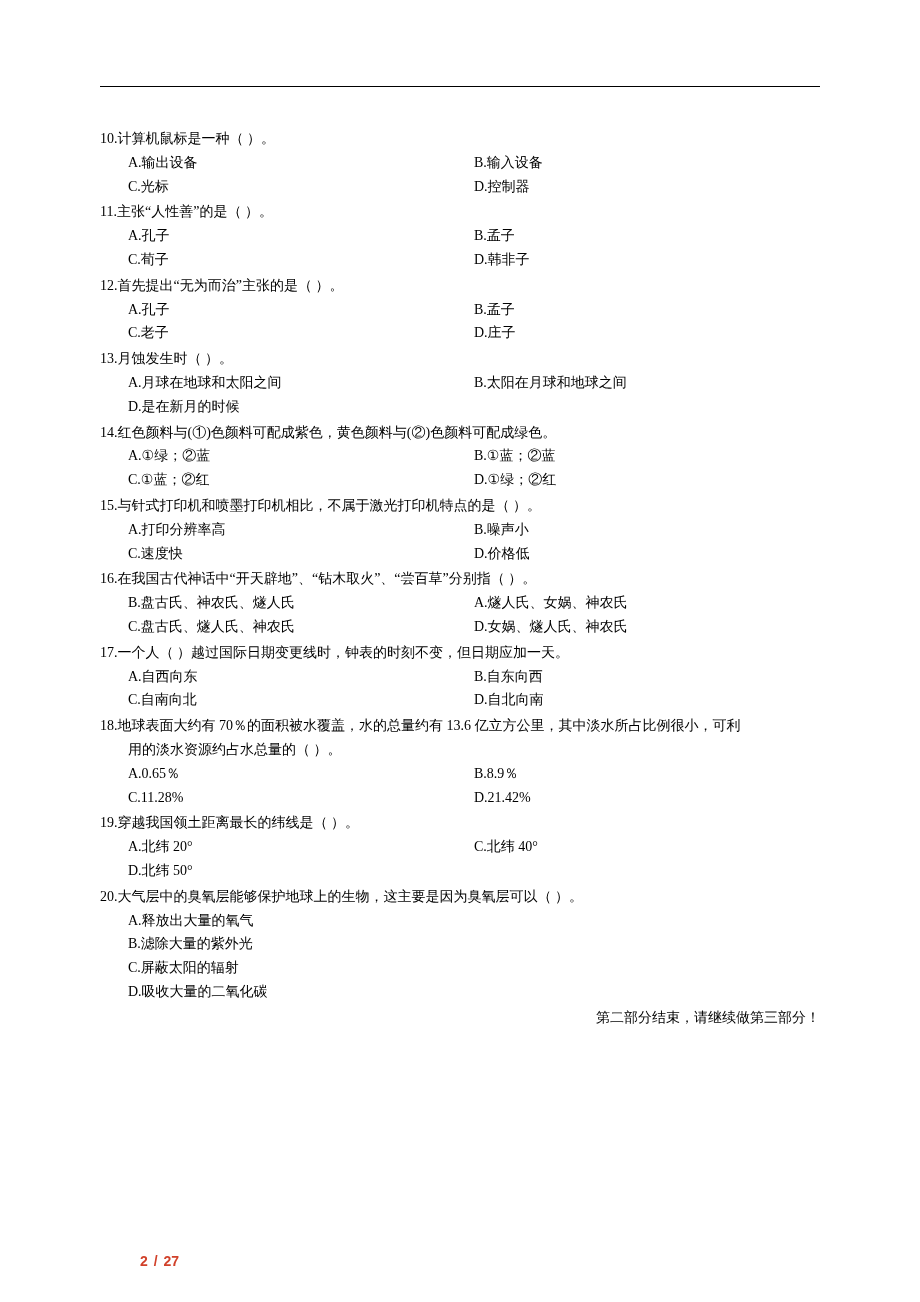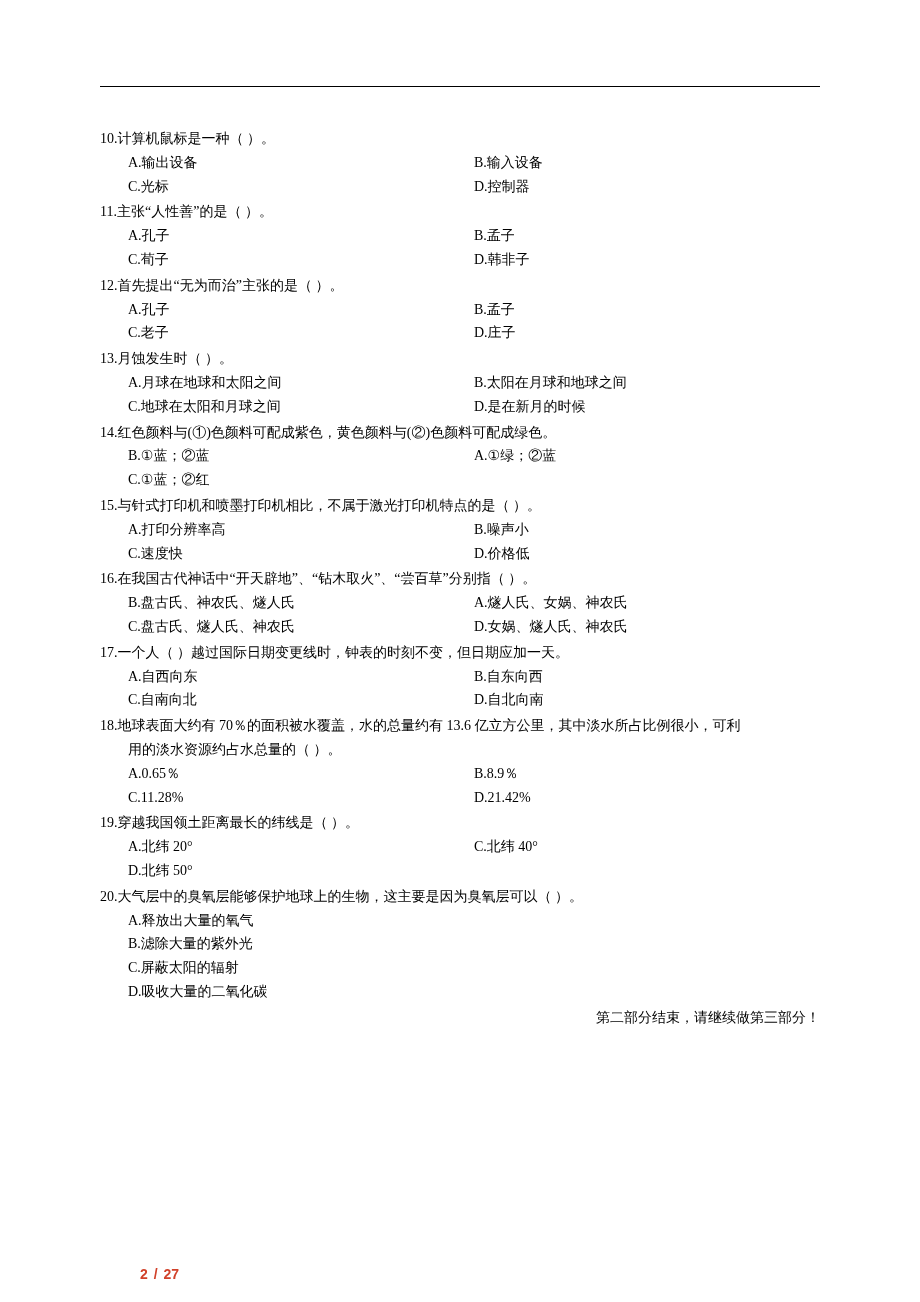--- a/index.html
+++ b/index.html
@@ -48,21 +48,21 @@
   .cont-line {
     margin-left: 2em;
   }
   .section-end {
     margin-left: 2em;
     margin-top: 2px;
     text-align: right;
   }
   .page-num {
     position: absolute;
-    bottom: 31px;
+    bottom: 44px;
     left: 140px;
     font-family: Arial, sans-serif;
     font-weight: bold;
     font-size: 14px;
   }
   .page-num .cur { color: #d1412a; }
   .page-num .sep { color: #d1412a; margin: 0 2px; }
   .page-num .total { color: #d1412a; }
 </style>
 </head>
@@ -97,30 +97,30 @@
           <div class="opt half">B.孟子</div>
           <div class="opt half">C.老子</div>
           <div class="opt half">D.庄子</div>
         </div>
       </div>
       <div class="question">
         <div class="stem">13.月蚀发生时（    ）。</div>
         <div class="options-row">
           <div class="opt half">A.月球在地球和太阳之间</div>
           <div class="opt half">B.太阳在月球和地球之间</div>
-          <div class="opt half">C.地球在太阳和月球之间</div>
           <div class="opt half">D.是在新月的时候</div>
         </div>
       </div>
       <div class="question">
         <div class="stem">14.红色颜料与(①)色颜料可配成紫色，黄色颜料与(②)色颜料可配成绿色。</div>
         <div class="options-row">
+          <div class="opt half">A.①绿；②蓝</div>
           <div class="opt half">B.①蓝；②蓝</div>
-          <div class="opt half">A.①绿；②蓝</div>
           <div class="opt half">C.①蓝；②红</div>
+          <div class="opt half">D.①绿；②红</div>
         </div>
       </div>
       <div class="question">
         <div class="stem">15.与针式打印机和喷墨打印机相比，不属于激光打印机特点的是（    ）。</div>
         <div class="options-row">
           <div class="opt half">A.打印分辨率高</div>
           <div class="opt half">B.噪声小</div>
           <div class="opt half">C.速度快</div>
           <div class="opt half">D.价格低</div>
         </div>

